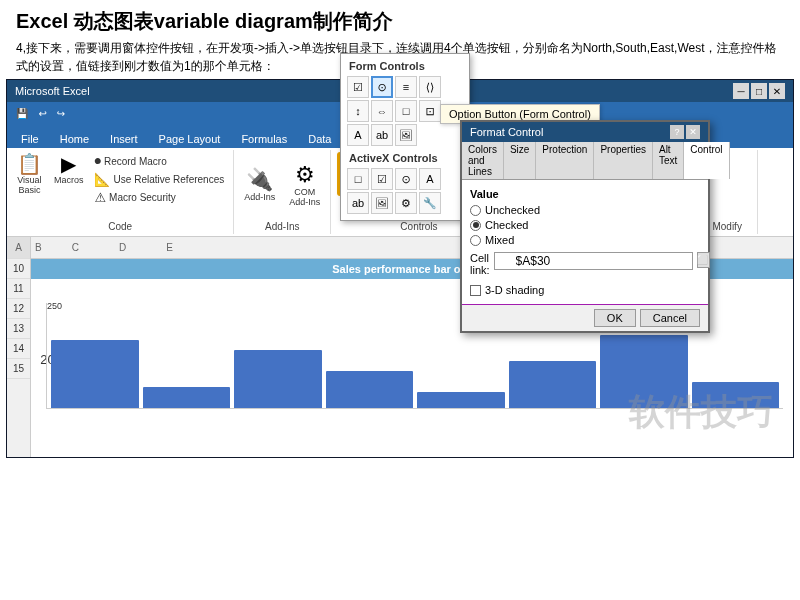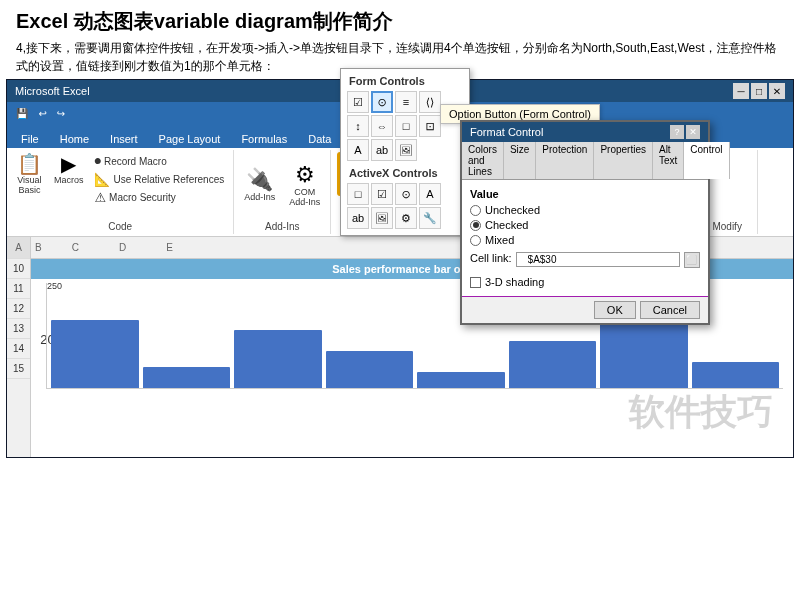--- a/index.html
+++ b/index.html
@@ -265,21 +265,21 @@
       right: 20px;
       font-size: 36px;
       color: rgba(150,150,150,0.4);
       font-weight: bold;
       pointer-events: none;
     }
 
     
     .form-controls-popup {
       position: absolute;
-      top: 68px;
+      top: 53px;
       left: 340px;
       background: #fff;
       border: 1px solid #999;
       box-shadow: 2px 2px 6px rgba(0,0,0,0.3);
       z-index: 100;
       width: 130px;
       padding: 4px;
     }
     .popup-section-label {
       font-size: 11px;
@@ -406,22 +406,22 @@
     .cell-link-row {
       display: flex;
       align-items: flex-start;
       gap: 4px;
       margin-top: 6px;
       font-size: 11px;
     }
     .cell-link-input {
       flex: 1;
       border: 1px solid #999;
-      padding: 1px 11px;
-      font-size: 10px;
+      padding: 1px 21px;
+      font-size: 12px;
     }
     .cell-link-btn {
       width: 16px; height: 16px;
       background: #e0e0e0;
       border: 1px solid #999;
       cursor: pointer;
       display: flex; align-items: center; justify-content: center;
       font-size: 9px;
     }
     .checkbox-row {
@@ -627,21 +627,21 @@
         <span style="margin-right:30px;">B</span>
         <span style="margin-right:40px;">C</span>
         <span style="margin-right:40px;">D</span>
         <span style="margin-right:40px;">E</span>
       </div>
 
       <div style="height:20px; background:#6baed6; display:flex; align-items:center; justify-content:center; font-size:11px; font-weight:bold; color:#fff;">
         Sales performance bar of 2013
       </div>
 
-      <div style="position:relative; height:110px; padding: 4px 10px 0 15px; display:flex; align-items:flex-end; gap:5px; border-left:none;">
+      <div style="position:relative; height:110px; padding: 4px 10px 0 15px; display:flex; align-items:flex-end; gap:5px; border-left:none;margin-top:20px;">
 
         <div style="position:absolute; left:0; top:0; width:34px; height:100%; display:flex; flex-direction:column; justify-content:space-between; padding:2px 0;">
           <span style="font-size:9px; color:#333; text-align:right; padding-right:3px;">250</span>
           <span style="font-size:13px; color:#333; text-align:right; padding-right:3px;">200</span>
           <span style="font-size:9px; color:#333; text-align:right; padding-right:3px;"></span>
         </div>
         <div style="flex:1; height:100%; position:relative; border-left:1px solid #ccc; border-bottom:1px solid #ccc; display:flex; align-items:flex-end; gap:4px; padding:0 4px;">
           <div style="flex:1; height:65%; background:#4472c4; border-radius:1px 1px 0 0;"></div>
           <div style="flex:1; height:20%; background:#4472c4; border-radius:1px 1px 0 0;"></div>
           <div style="flex:1; height:55%; background:#4472c4; border-radius:1px 1px 0 0;"></div>

